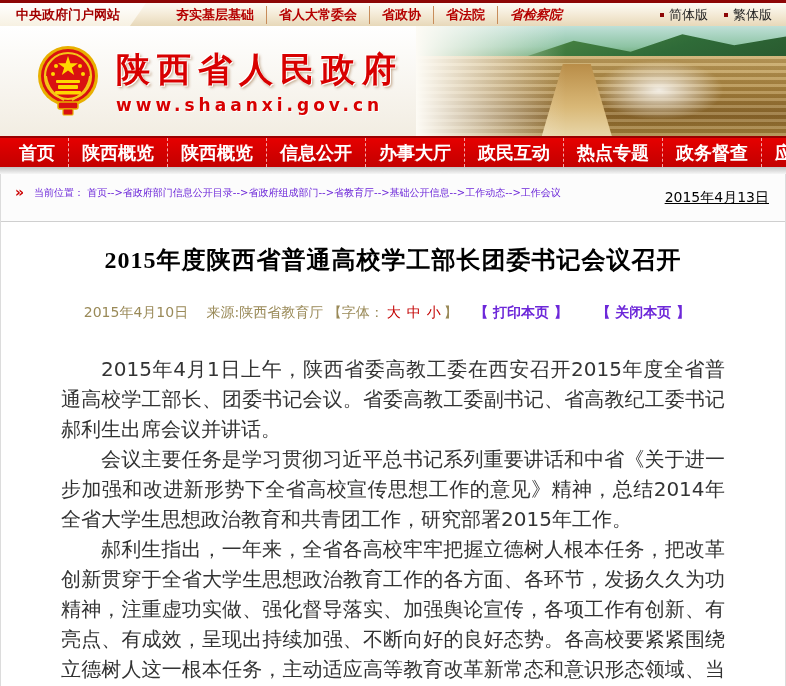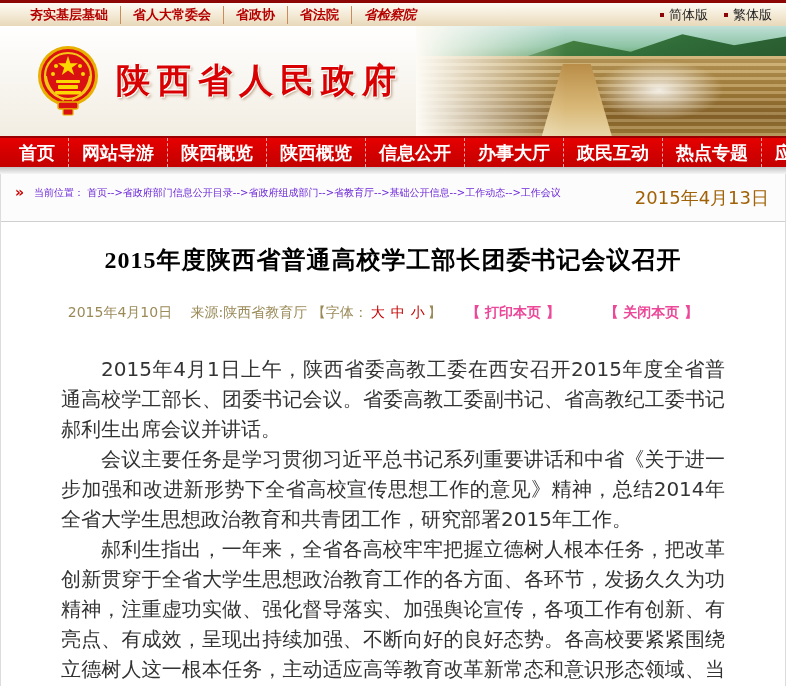--- a/index.html
+++ b/index.html
@@ -57,40 +57,41 @@
     line-height:29px; border-right:1px dashed #f3a8a8; white-space:nowrap; }
   .nav-strip { height:7px; background:linear-gradient(180deg,#c2c2c2,#f6f6f6); }
 
   
   .lower { border-left:1px solid #dcdcdc; border-right:1px solid #dcdcdc; min-height:512px; }
   .breadcrumb { display:flex; background:#fcfcfc; border-bottom:1px solid #cfcfcf;
     padding:7px 12px 7px 14px; min-height:48px; }
   .bc-left { display:flex; max-width:640px; }
   .bc-icon { color:#cc0000; font-weight:bold; font-size:14px; margin:3px 10px 0 0; }
   .bc-text { font-size:10px; color:#6d28d9; line-height:23px; }
-  .bc-date { margin-left:auto; align-self:center; font-size:18px; color:#a16207; padding-right:4px; white-space:nowrap; }
+  .bc-date { margin-left:auto; align-self:center; font-size:14px; color:#000000; padding-right:4px; white-space:nowrap;text-decoration:underline; }
 
   
   .article { background:#fff; padding:0 60px 20px 60px; }
   .art-title { text-align:center; font-size:24px; font-weight:bold; color:#000; margin-top:22px;
     letter-spacing:1px;font-family:Liberation Serif, serif; }
   .art-meta { text-align:center; margin-top:28px; font-size:14px; color:#9a8a58; white-space:nowrap; }
   .art-meta .gap { display:inline-block; width:14px; }
   .meta-khaki { color:#9a8a58; }
   .meta-size { color:#c30000; cursor:pointer; margin:0 3px; }
-  .meta-red { color:#ec4899; font-weight:bold; text-decoration:none; margin:0 20px; }
+  .meta-red { color:#6d28d9; font-weight:bold; text-decoration:none; margin:0 12px; }
   .art-body { margin-top:32px; }
   .art-body p { font-size:20px; color:#333; line-height:30px; text-indent:2em; text-align:justify; }
 </style>
 </head>
 <body>
 
 <div class="page">
 
   <div class="topbar">
+    <div class="topbar-tab">中央政府门户网站</div>
     <div class="topbar-links">
       <a href="#">夯实基层基础</a>
       <a href="#">省人大常委会</a>
       <a href="#">省政协</a>
       <a href="#">省法院</a>
       <a href="#">省检察院</a>
     </div>
     <div class="topbar-right">
       <a href="#" class="ver-link">
         <span class="sq"></span>
@@ -126,33 +127,34 @@
         <rect x="20" y="36" width="24" height="3" rx="1" fill="#ffd700"></rect>
         <rect x="22" y="41" width="20" height="4" rx="1" fill="#ffd700"></rect>
         <rect x="19" y="47" width="26" height="3.5" rx="1" fill="#ffd700"></rect>
         <path d="M10 32 Q12 48 28 56" stroke="#f5c518" stroke-width="2" fill="none"></path>
         <path d="M54 32 Q52 48 36 56" stroke="#f5c518" stroke-width="2" fill="none"></path>
         <rect x="22" y="58" width="20" height="7" rx="2" fill="#d91111" stroke="#e8b000" stroke-width="1.5"></rect>
         <rect x="27" y="65" width="10" height="6" rx="1" fill="#d91111" stroke="#e8b000" stroke-width="1.2"></rect>
       </svg>
       <div class="brand-text">
         <div class="site-name">陕西省人民政府</div>
+        <div class="site-url">www.shaanxi.gov.cn</div>
       </div>
     </div>
   </div>
 
   <div class="nav">
     <a href="#">首页</a>
-    <a href="#">网站导游</a>
     <a href="#">陕西概览</a>
     <a href="#">陕西概览</a>
     <a href="#">信息公开</a>
     <a href="#">办事大厅</a>
     <a href="#">政民互动</a>
     <a href="#">热点专题</a>
+    <a href="#">政务督查</a>
     <a href="#">应急管理</a>
   </div>
   <div class="nav-strip"></div>
 
   <div class="lower">
 
     <div class="breadcrumb">
       <div class="bc-left">
         <span class="bc-icon">»</span>
         <span class="bc-text"><span>当前位置：</span> <span>首页--&gt;省政府部门信息公开目录--&gt;省政府组成部门--&gt;省教育厅--&gt;基础公开信息--&gt;工作动态--&gt;工作会议</span></span>

